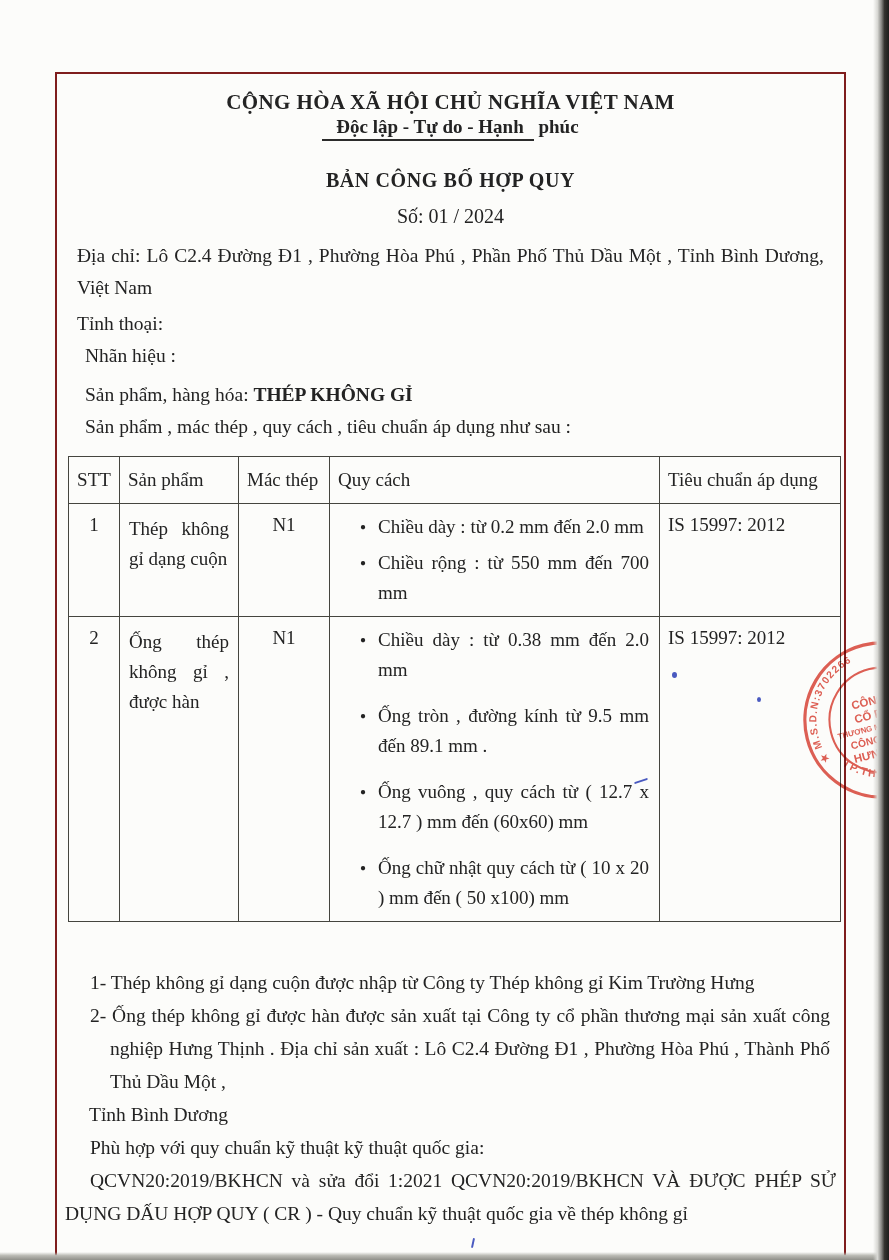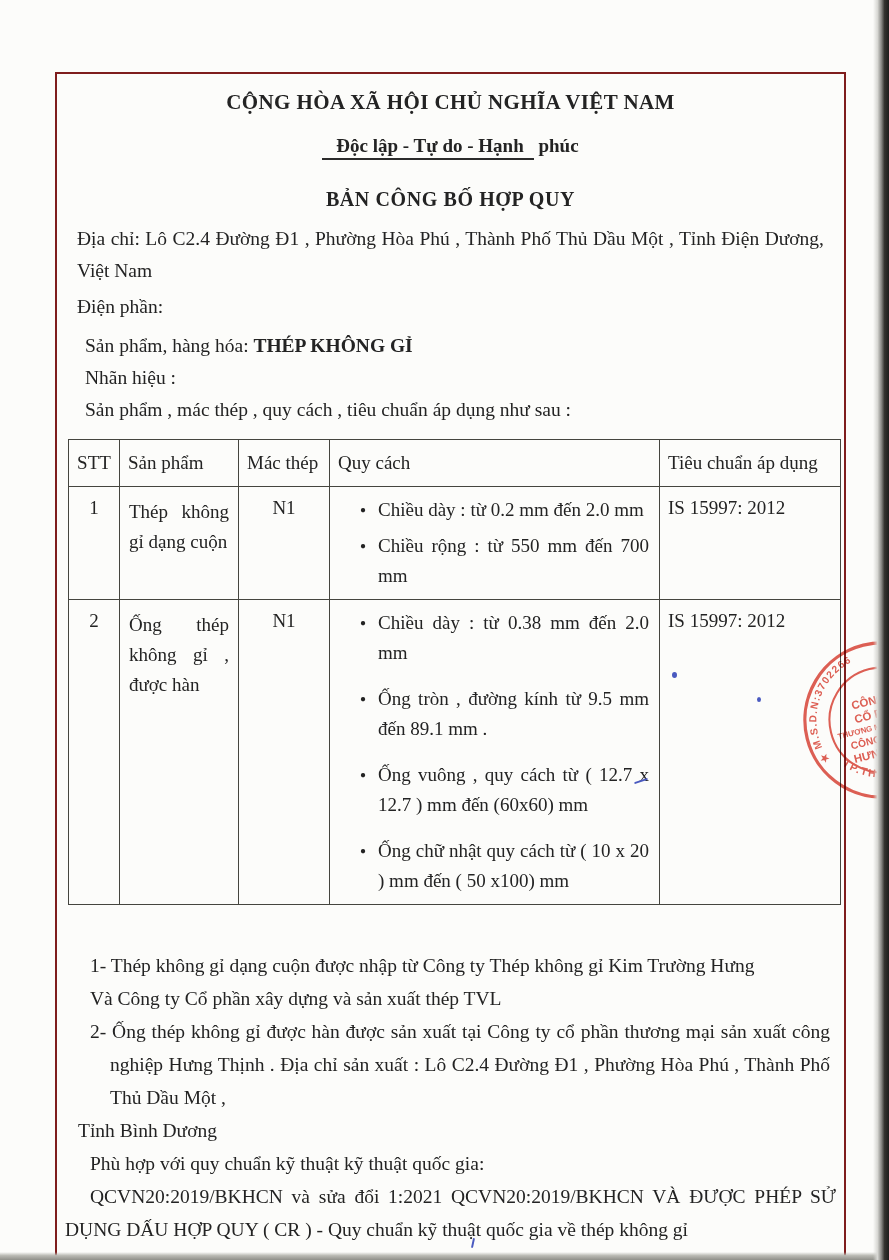--- a/index.html
+++ b/index.html
@@ -13,21 +13,21 @@
     z-index:30; }
   .edge-bottom { position:absolute; left:0; bottom:0; width:100%; height:8px;
     background:linear-gradient(to bottom, rgba(0,0,0,0) 0%, #b9b9b3 45%, #8f8f89 100%);
     z-index:29; }
 
   .frame { position:absolute; left:55px; top:72px; width:791px; height:1255px;
     border:2px solid #7f1d1d; z-index:2; }
 
   .center { text-align:center; }
   .nat-title { margin-top:16px; font-size:21px; font-weight:700; letter-spacing:.4px; }
-  .motto { margin-top:20px; font-size:19px; font-weight:700; }
+  .motto { margin-top:1px; font-size:19px; font-weight:700; }
   .motto .u { border-bottom:2px solid #2b2b2b; padding:0 10px 2px 14px; }
   .doc-title { margin-top:31px; font-size:20px; font-weight:700; letter-spacing:.6px; }
   .doc-num { margin-top:13px; font-size:20px; }
 
   .body-text { font-size:19.5px; line-height:32px; }
   .info { margin:12px 20px 0 20px; }
   .info .addr { text-align:justify; }
   .phone { margin:4px 20px 0 20px; }
   .ml28 { margin-left:28px; margin-right:20px; }
   .product-line { margin-top:7px; }
@@ -47,21 +47,21 @@
   .spec-item { display:flex; gap:12px; line-height:30px; margin-bottom:6px; }
   .spec-item:last-child { margin-bottom:0; }
   .spec-item .dot { font-size:10px; line-height:30px; flex:0 0 auto; }
   .spec-item .txt { flex:1; text-align:justify; }
   .row2 .spec-item { margin-bottom:16px; }
   .row2 .spec-item:last-child { margin-bottom:0; }
 
   .notes { margin-top:44px; font-size:19.5px; line-height:33px; }
   .note1 { margin:12px 14px 0 33px; }
   .note2 { margin:0 14px 0 33px; padding-left:20px; text-indent:-20px; text-align:justify; }
-  .province { margin-left:21px; }
+  .province { margin-left:32px; }
   .conf-intro { margin-left:33px; }
   .conf-detail { margin:0 8px 0 8px; text-indent:25px; text-align:justify; }
 
   
   .stamp { position:absolute; left:800px; top:638px; width:164px; height:164px; z-index:10;
     opacity:.92; mix-blend-mode:multiply; transform:rotate(-14deg); }
   .stamp svg { width:100%; height:100%; }
 
   .ink { position:absolute; z-index:5; background:#4a5ac0; border-radius:2px; }
   .ink.dot1 { left:672px; top:672px; width:5px; height:6px; border-radius:50%; }
@@ -73,28 +73,29 @@
 <body>
 
 <div class="page">
 
   <div class="frame">
 
     <div class="center nat-title">CỘNG HÒA XÃ HỘI CHỦ NGHĨA VIỆT NAM</div>
     <div class="center motto"><span class="u">Độc lập - Tự do - Hạnh</span><span> phúc</span></div>
 
     <div class="center doc-title">BẢN CÔNG BỐ HỢP QUY</div>
+    <div class="center doc-num">Số: 01 / 2024</div>
 
     <div class="info body-text">
-      <div class="addr">Địa chỉ: Lô C2.4 Đường Đ1 , Phường Hòa Phú , Thành Phố Thủ Dầu Một , Tỉnh Điện Dương, Việt Nam</div>
+      <div class="addr">Địa chỉ: Lô C2.4 Đường Đ1 , Phường Hòa Phú , Phần Phố Thủ Dầu Một , Tỉnh Bình Dương, Việt Nam</div>
     </div>
-    <div class="phone body-text">Điện phần:</div>
-
+    <div class="phone body-text">Tỉnh thoại:</div>
+
+    <div class="body-text ml28">Nhãn hiệu :</div>
     <div class="body-text ml28 product-line"><span>Sản phẩm, hàng hóa: </span><span class="bold">THÉP KHÔNG GỈ</span></div>
-    <div class="body-text ml28">Nhãn hiệu :</div>
     <div class="body-text ml28">Sản phẩm , mác thép , quy cách , tiêu chuẩn áp dụng như sau :</div>
 
     <table class="spec-table">
       <colgroup>
           <col class="c1">
           <col class="c2">
           <col class="c3">
           <col class="c4">
           <col class="c5">
         </colgroup>
@@ -147,21 +148,20 @@
               </div>
           </td>
           <td>IS 15997: 2012</td>
         </tr>
       </tbody>
     </table>
 
     <div class="notes">
       <div class="note1">
         <div>1-  Thép không gỉ dạng cuộn được nhập từ Công ty Thép không gỉ Kim Trường Hưng</div>
-        <div>Và Công ty Cổ phần xây dựng và sản xuất thép TVL</div>
       </div>
       <div class="note2">2-  Ống thép không gỉ được hàn được sản xuất tại Công ty cổ phần thương mại sản xuất công nghiệp Hưng Thịnh . Địa chỉ sản xuất : Lô C2.4 Đường Đ1 , Phường Hòa Phú , Thành Phố Thủ Dầu Một ,</div>
       <div class="province">Tỉnh Bình Dương</div>
       <div class="conf-intro">Phù hợp với quy chuẩn kỹ thuật kỹ thuật quốc gia:</div>
       <div class="conf-detail">QCVN20:2019/BKHCN và sửa đổi 1:2021 QCVN20:2019/BKHCN VÀ ĐƯỢC PHÉP SỬ DỤNG DẤU HỢP QUY ( CR ) -  Quy chuẩn kỹ thuật quốc gia về thép không gỉ</div>
     </div>
 
   </div>
 
   <div class="stamp">

